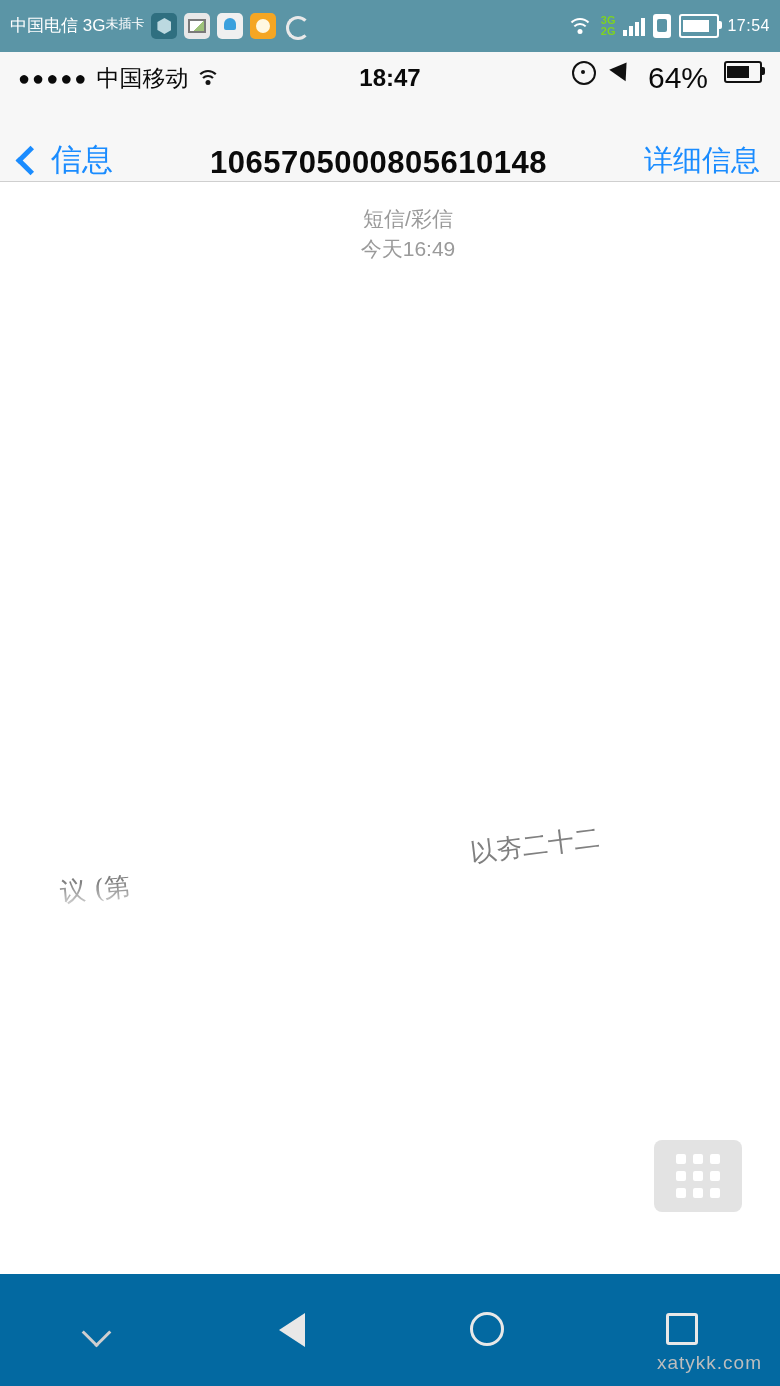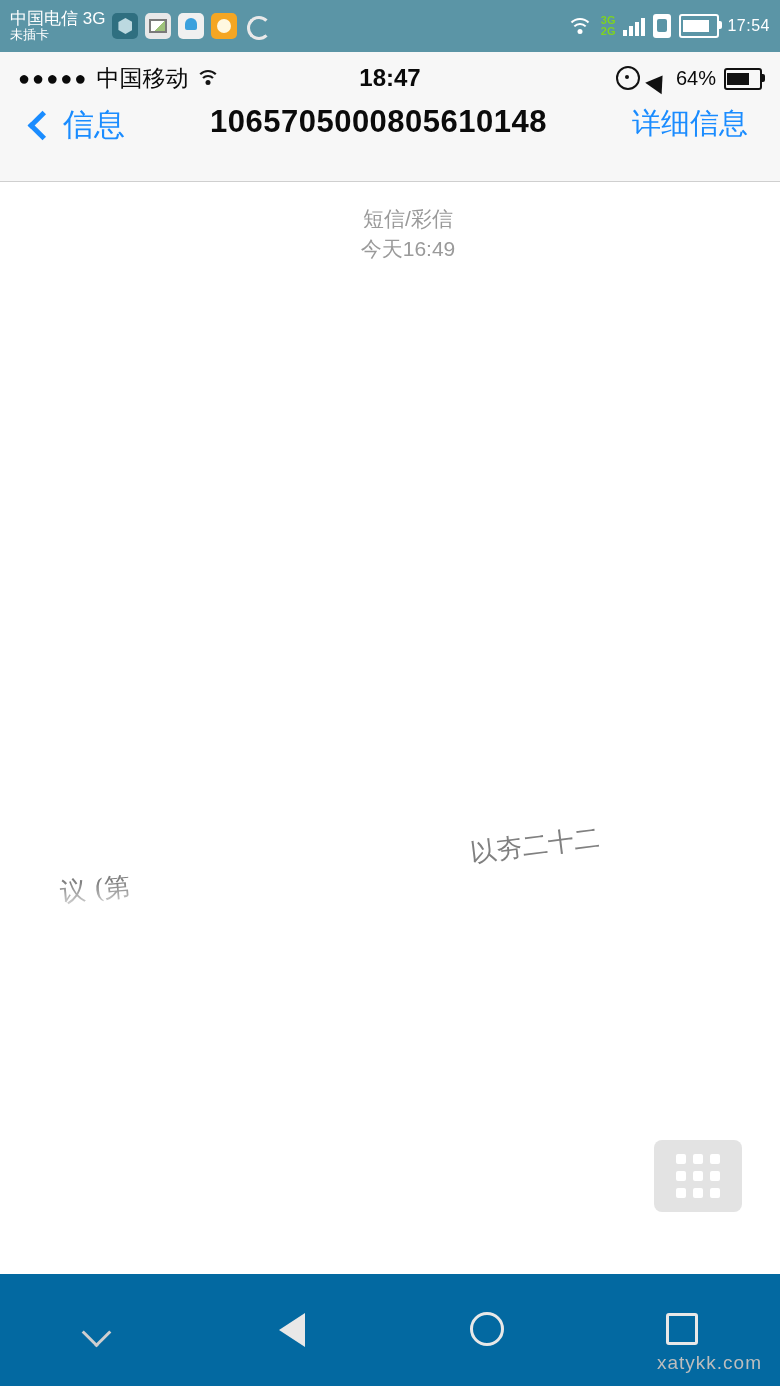--- a/index.html
+++ b/index.html
@@ -29,21 +29,20 @@
     padding: 0 10px;
     box-sizing: border-box;
   }
   .as-left {
     display: flex;
     align-items: center;
     gap: 7px;
   }
   .carrier-block {
     display: flex;
-    flex-direction: column;
     justify-content: center;
     line-height: 1.05;
   }
   .carrier-line1 { font-size: 17px; }
   .carrier-line2 { font-size: 13px; }
   .as-icon {
     width: 26px;
     height: 26px;
     border-radius: 5px;
     display: inline-block;
@@ -177,21 +176,21 @@
   .dots { letter-spacing: 2px; font-size: 20px; }
   .ios-wifi { width:24px;height:18px;position:relative;display:inline-block; }
   .ios-wifi i{
     position:absolute;left:50%;transform:translateX(-50%);
     border:2px solid #141414;border-bottom-color:transparent;border-left-color:transparent;border-right-color:transparent;border-radius:50%;
   }
   .ios-wifi i:nth-child(1){width:20px;height:20px;top:1px;}
   .ios-wifi i:nth-child(2){width:12px;height:12px;top:6px;}
   .ios-wifi i:nth-child(3){width:5px;height:5px;top:11px;border-radius:50%;background:#141414;border:none;}
   .ios-center { flex: 0 0 auto; font-weight: 600; font-size: 24px; }
-  .ios-right { flex: 1 1 0; display:flex; align-items:flex-end; justify-content:flex-end; gap:8px; font-size:20px;}
+  .ios-right { flex: 1 1 0; display:flex; align-items:flex-start; justify-content:flex-end; gap:16px; font-size:30px;}
   .alarm-ring{
     width:20px;height:20px;border:2px solid #111;border-radius:50%;position:relative;
   }
   .alarm-ring:after{
     content:"";position:absolute;left:7px;top:7px;width:4px;height:4px;background:#111;border-radius:50%;
   }
   .loc-arrow{
     width:0;height:0;
     border-left:10px solid transparent;border-right:10px solid transparent;border-bottom:16px solid #111;
     transform: rotate(35deg);
@@ -203,22 +202,22 @@
     content:"";position:absolute;right:-5px;top:4px;width:3px;height:8px;background:#111;border-radius:0 2px 2px 0;
   }
   .ios-batt i{display:block;height:12px;background:#111;margin-left:1px;}
 
   
   .nav-bar {
     height: 78px;
     background: #f7f7f7;
     border-bottom: 1px solid #cfcfcf;
     display: flex;
-    align-items: flex-start;
-    padding: 0 32px;
+    align-items: flex-end;
+    padding: 0 20px;
     box-sizing: border-box;
   }
   .nav-back {
     display: flex;
     align-items: center;
     gap: 8px;
     color: #1a8cff;
     font-size: 31px;
     flex: 0 0 auto;
     cursor: pointer;

